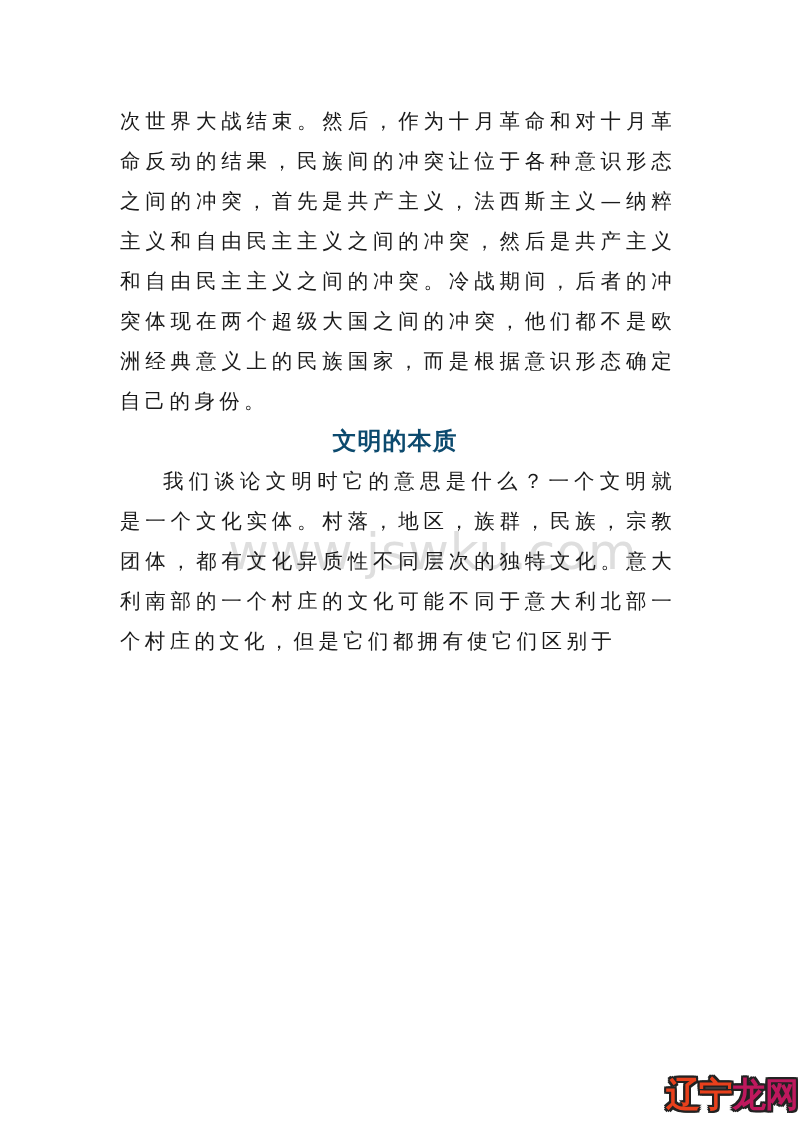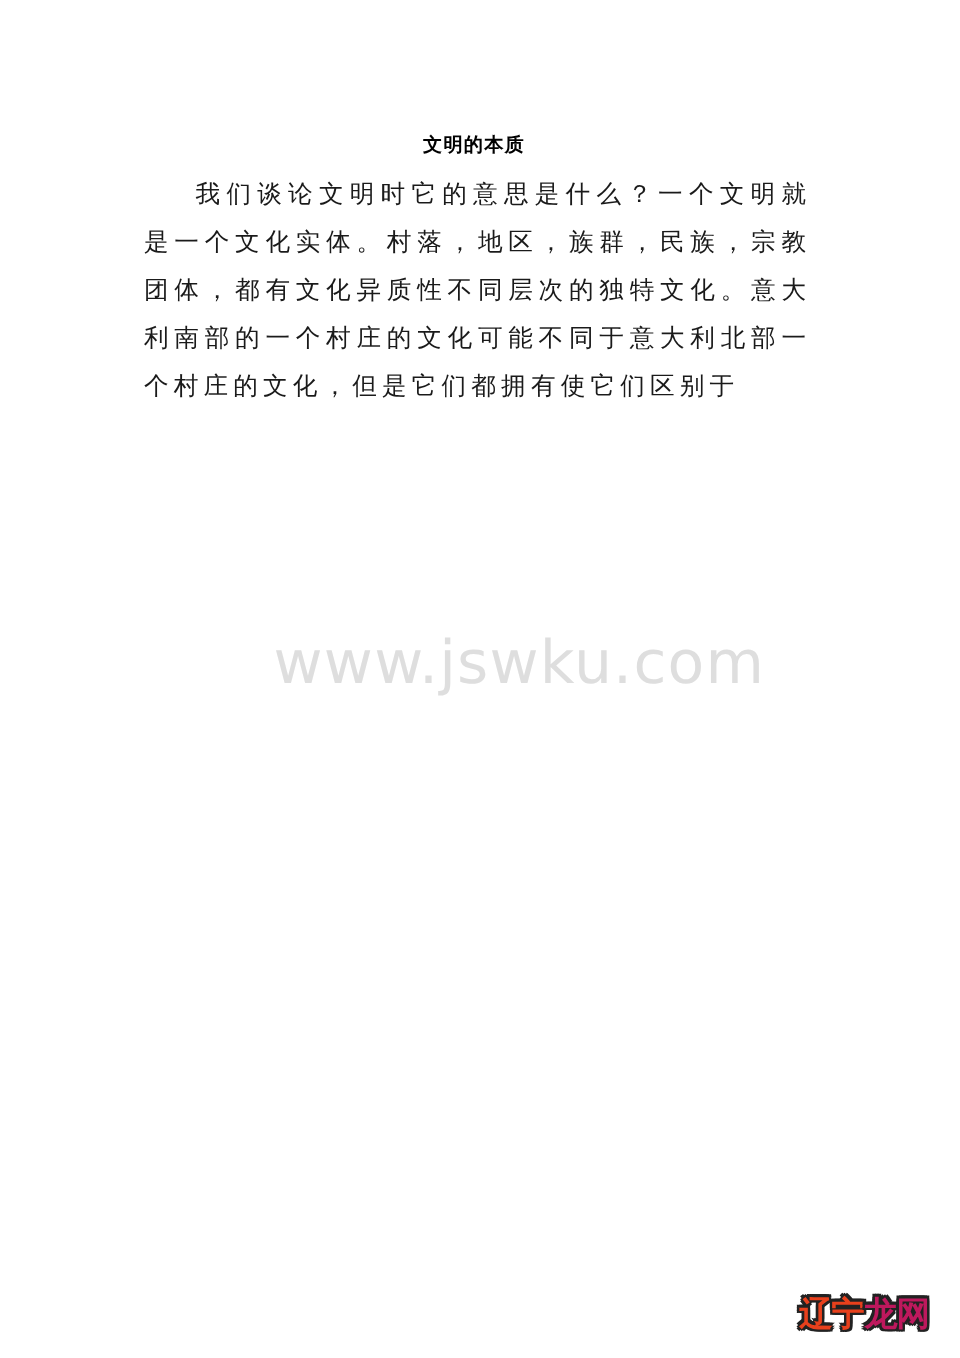--- a/index.html
+++ b/index.html
@@ -39,24 +39,24 @@
       word-break: break-all;
     }
     .para.indent {
       text-indent: 43px;
     }
     .heading {
       margin: 0;
       text-align: center;
       font-family: "DejaVu Sans", "Liberation Sans", sans-serif;
       font-weight: bold;
-      font-size: 16px;
+      font-size: 24px;
       line-height: 40px;
       letter-spacing: 1px;
-      color: #000000;
+      color: #0c4a6e;
       padding-right: 6px;
     }
     .watermark {
       position: absolute;
       left: 228px;
       top: 522px;
       width: 360px;
       text-align: center;
       font-family: "DejaVu Sans", "Liberation Sans", sans-serif;
       font-size: 50px;
@@ -70,21 +70,21 @@
     .content { z-index: 1; }
     .logo {
       position: absolute;
       left: 666px;
       top: 1078px;
       height: 34px;
       display: flex;
       align-items: center;
       font-family: "DejaVu Sans", "Liberation Sans", sans-serif;
       font-weight: bold;
-      font-size: 28px;
+      font-size: 34px;
       letter-spacing: -1px;
     }
     .logo .red {
       color: #e8401c;
       text-shadow:
         -2px -2px 0 #222, 2px -2px 0 #222, -2px 2px 0 #222, 2px 2px 0 #222,
         0 -2px 0 #222, 0 2px 0 #222, -2px 0 0 #222, 2px 0 0 #222;
     }
     .logo .white {
       color: #be185d;
@@ -94,20 +94,21 @@
     }
   </style>
 </head>
 <body>
 
 <div class="page">
 
   <div class="watermark">www.jswku.com</div>
 
   <div class="content">
+    <p class="para">次世界大战结束。然后，作为十月革命和对十月革命反动的结果，民族间的冲突让位于各种意识形态之间的冲突，首先是共产主义，法西斯主义—纳粹主义和自由民主主义之间的冲突，然后是共产主义和自由民主主义之间的冲突。冷战期间，后者的冲突体现在两个超级大国之间的冲突，他们都不是欧洲经典意义上的民族国家，而是根据意识形态确定自己的身份。</p>
     <h2 class="heading">文明的本质</h2>
     <p class="para indent">我们谈论文明时它的意思是什么？一个文明就是一个文化实体。村落，地区，族群，民族，宗教团体，都有文化异质性不同层次的独特文化。意大利南部的一个村庄的文化可能不同于意大利北部一个村庄的文化，但是它们都拥有使它们区别于</p>
   </div>
 
   <div class="logo">
     <span class="red">辽宁</span>
     <span class="white">龙网</span>
   </div>
 
 </div>

